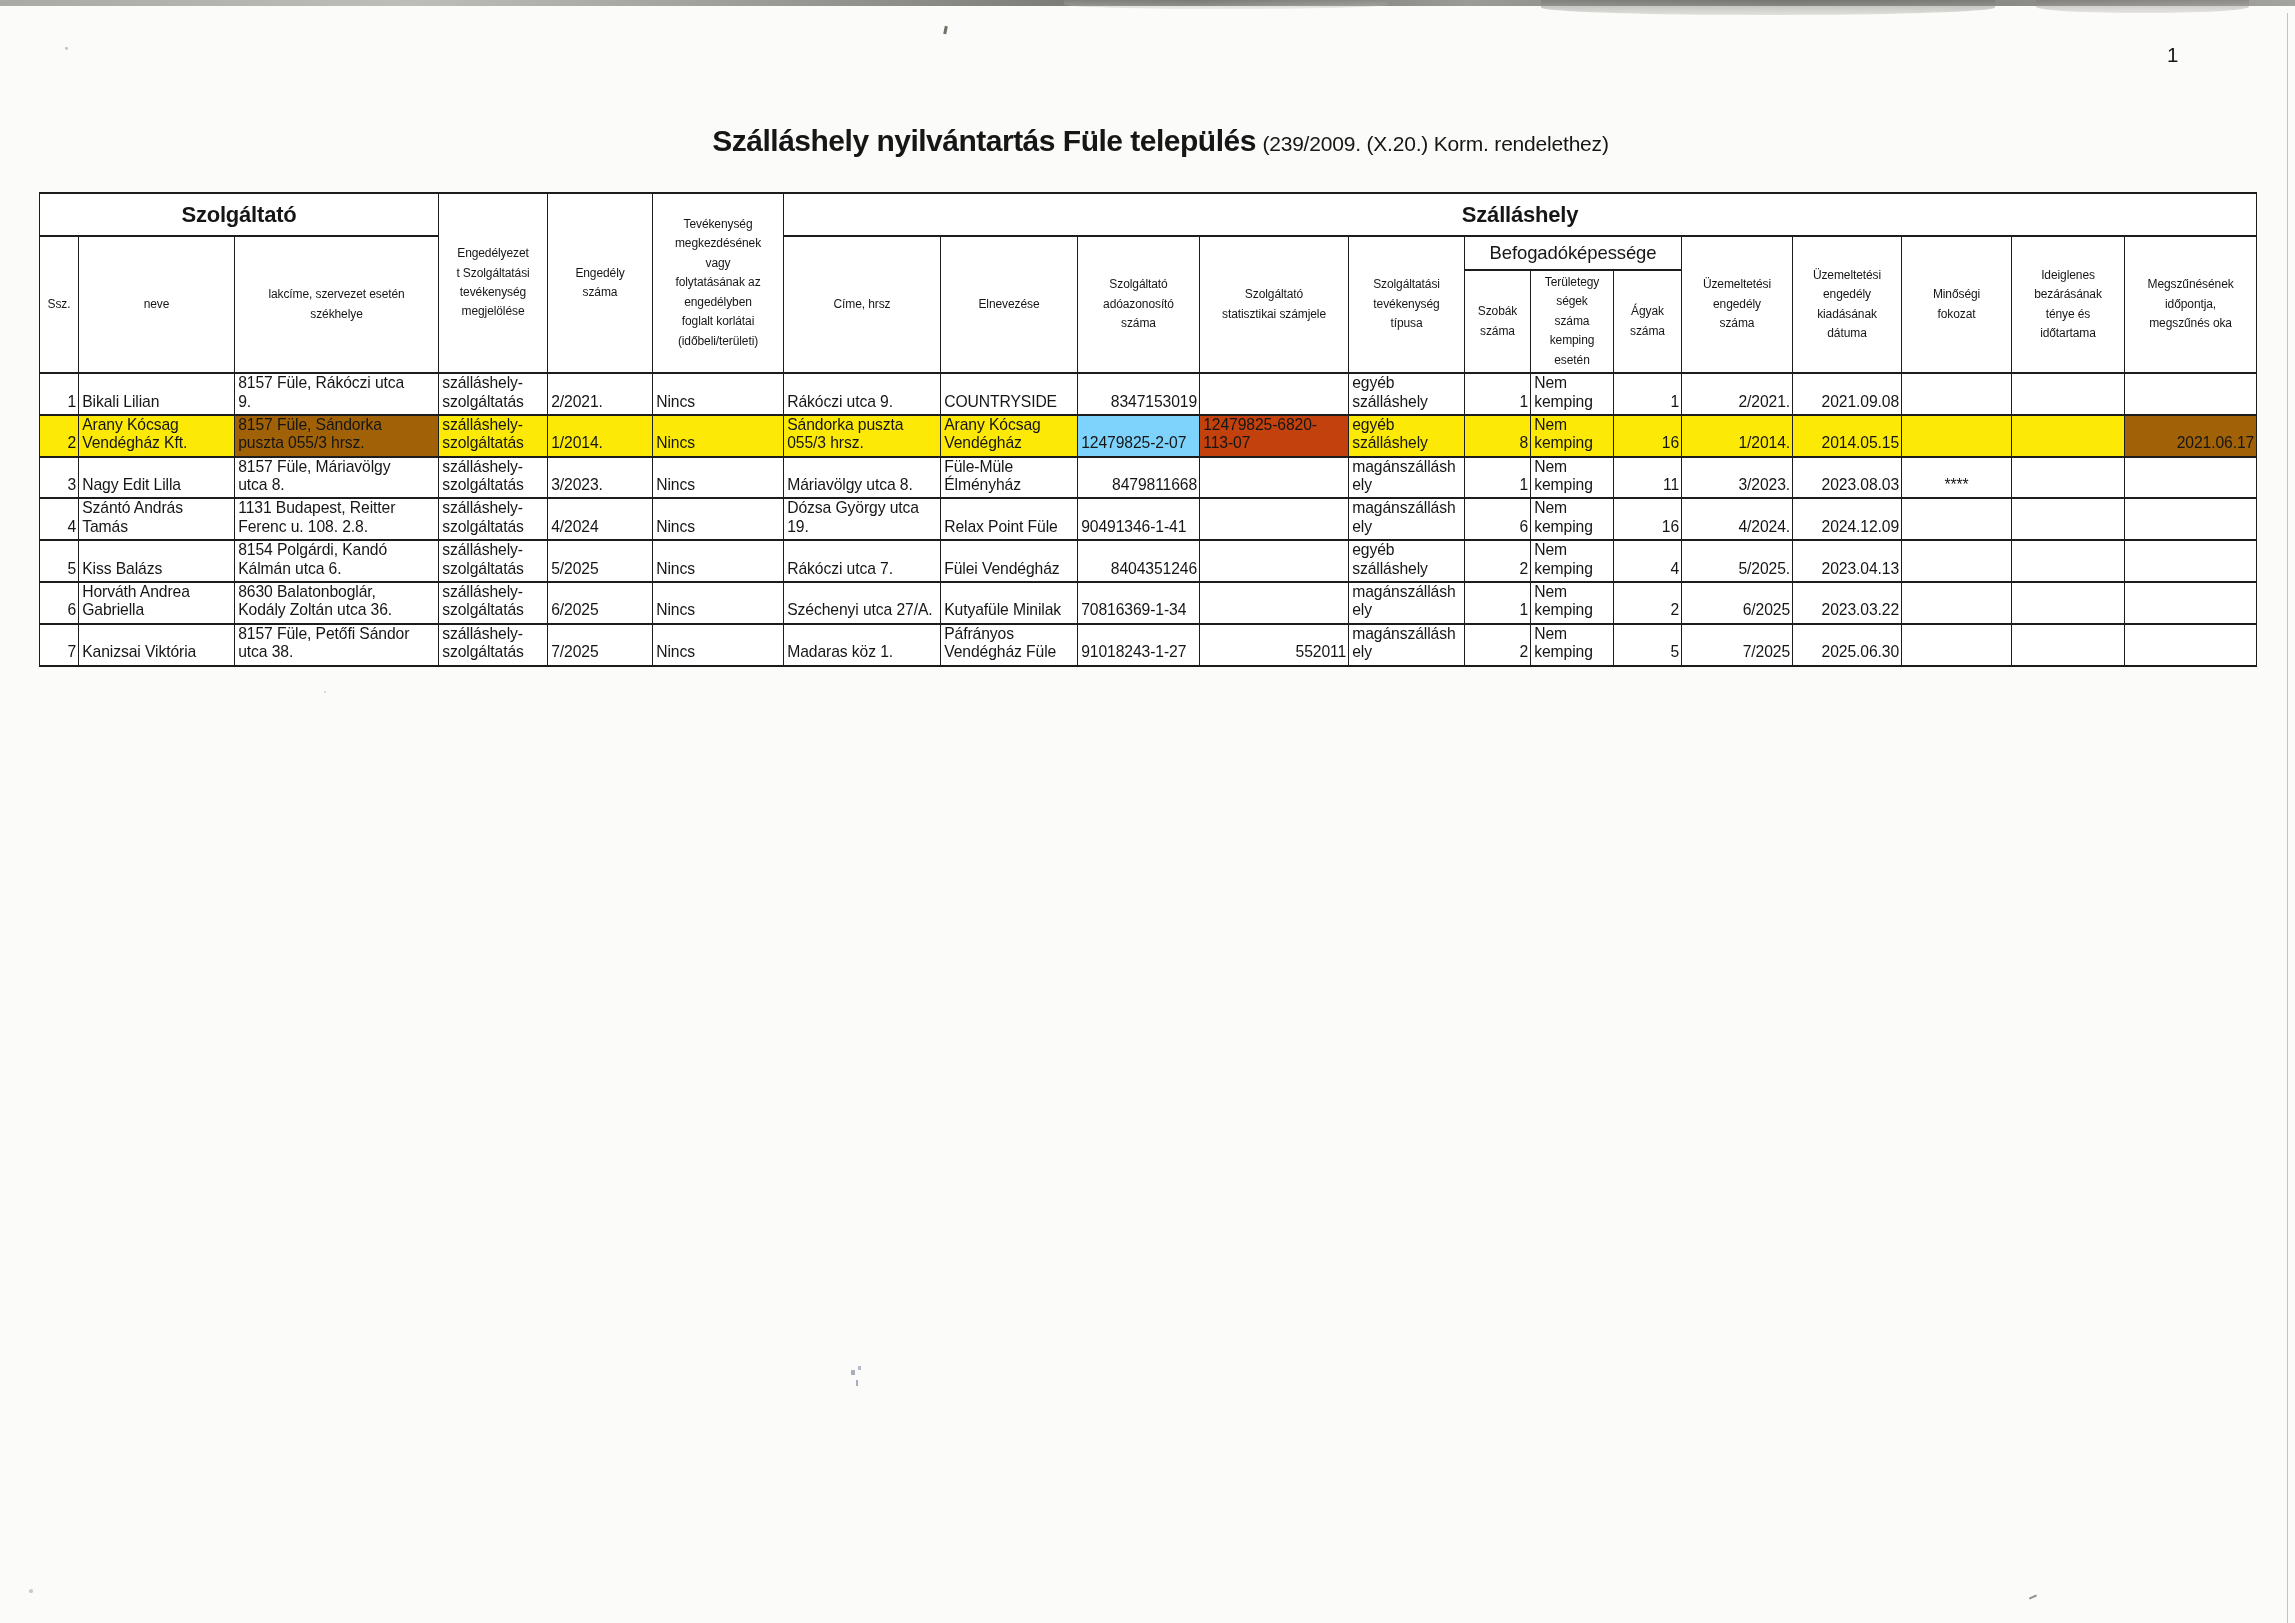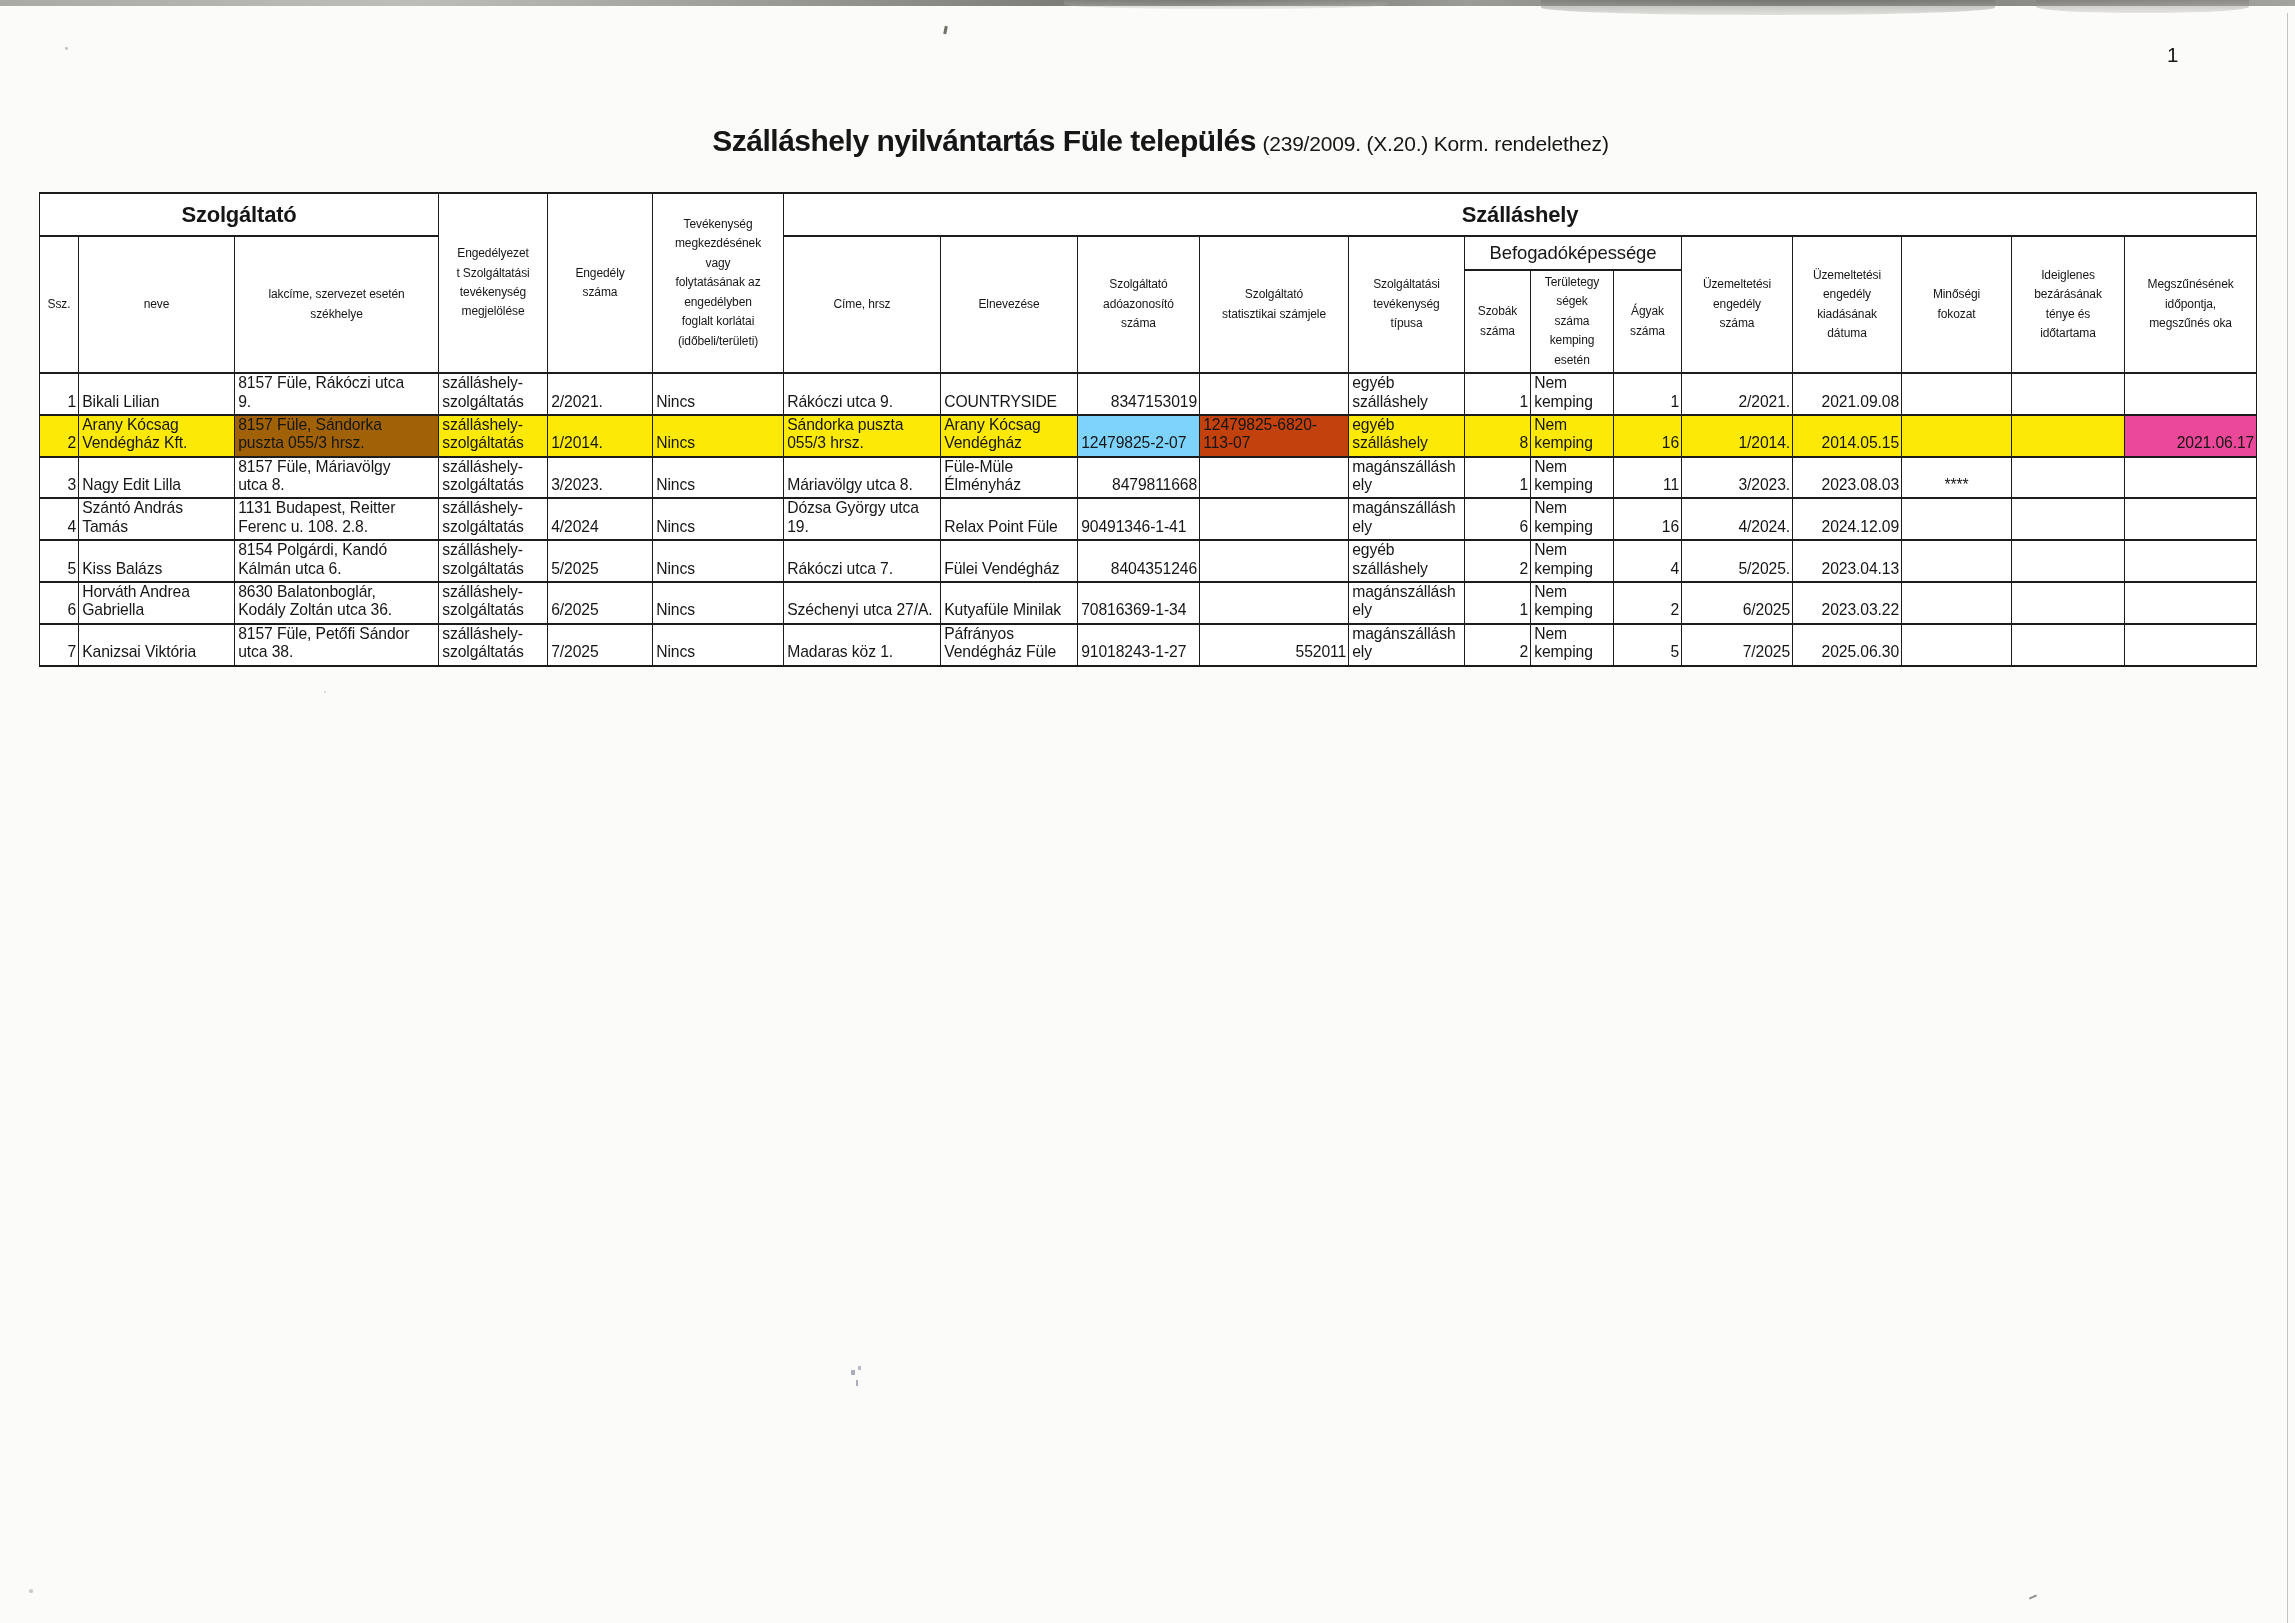--- a/index.html
+++ b/index.html
@@ -222,21 +222,21 @@
         <td class="a-l" style="background: rgb(252, 234, 6);">egyéb
 szálláshely</td>
         <td class="a-r" style="background: rgb(252, 234, 6);">8</td>
         <td class="a-l" style="background: rgb(252, 234, 6);">Nem
 kemping</td>
         <td class="a-r" style="background: rgb(252, 234, 6);">16</td>
         <td class="a-r" style="background: rgb(252, 234, 6);">1/2014.</td>
         <td class="a-r" style="background: rgb(252, 234, 6);">2014.05.15</td>
         <td class="a-c" style="background: rgb(252, 234, 6);"></td>
         <td class="a-l" style="background: rgb(252, 234, 6);"></td>
-        <td class="a-r" style="background: #ec4899;">2021.06.17</td>
+        <td class="a-r" style="background: #a16207;">2021.06.17</td>
       </tr>
       <tr>
         <td class="a-r">3</td>
         <td class="a-l">Nagy Edit Lilla</td>
         <td class="a-l">8157 Füle, Máriavölgy
 utca 8.</td>
         <td class="a-l">szálláshely-
 szolgáltatás</td>
         <td class="a-l">3/2023.</td>
         <td class="a-l">Nincs</td>

